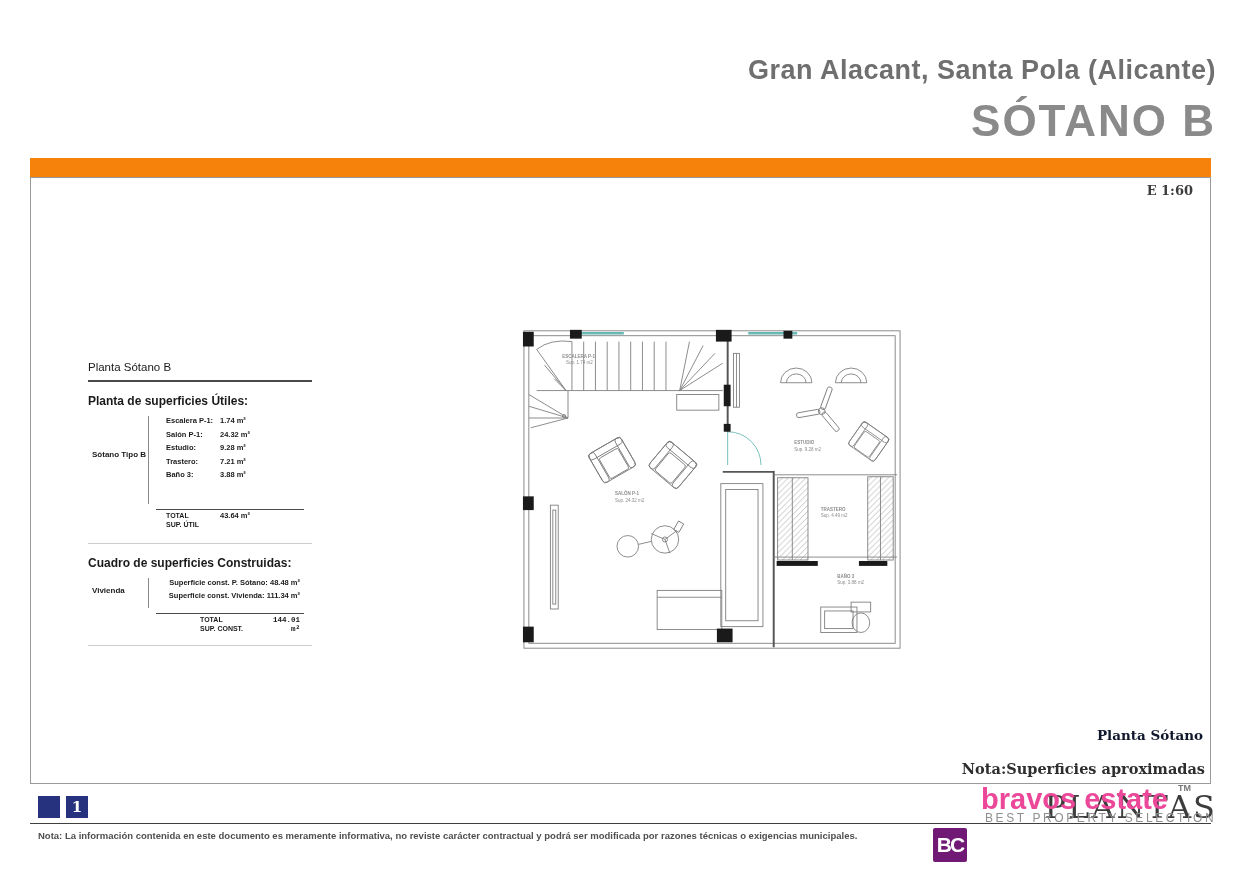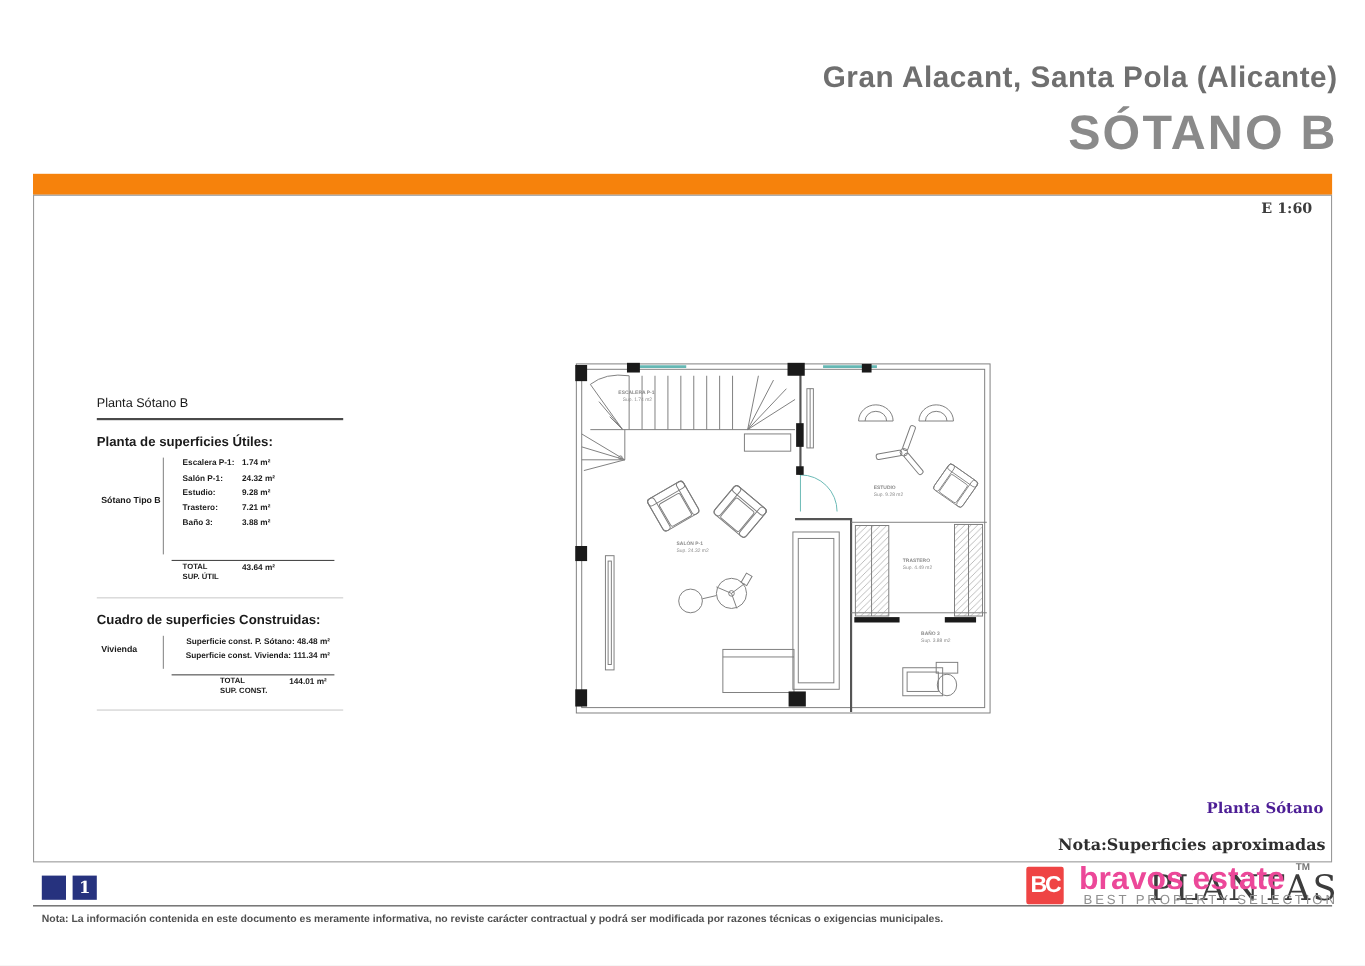--- a/index.html
+++ b/index.html
@@ -26,24 +26,24 @@
   .row .lb{width:54px;}
   .row .vl{width:48px;}
   .tot-rule{border:none;border-top:1px solid #4a4a4a;margin:3px 0 2px -10px;width:148px;}
   .tot{display:flex;font-size:7px;font-weight:bold;line-height:8.5px;margin-left:0;}
   .tot .tl{width:54px;}
   .tot .tv{font-size:7.5px;}
   .rows2{margin-left:78px;text-align:right;width:134px;}
   .row2{font-size:7.5px;font-weight:bold;line-height:13px;}
   .tot2{display:flex;font-size:7px;font-weight:bold;line-height:8.5px;width:134px;}
   .tot2 .tl{margin-left:34px;width:60px;text-align:left;}
-  .tot2 .tv{font-size:7.5px;text-align:center;flex:1;}
+  .tot2 .tv{font-size:7.5px;text-align:right;flex:1;font-family:Liberation Mono, monospace;}
   
   .plan-wrap{left:521px;top:324px;width:382px;height:331px;}
-  .caption{right:38px;top:727px;font-family:"DejaVu Serif",serif;font-weight:bold;font-size:13.5px;color:#4c1d95;}
+  .caption{right:38px;top:727px;font-family:"DejaVu Serif",serif;font-weight:bold;font-size:13.5px;color:#0f172a;}
   .note-right{right:36px;top:760px;font-family:"DejaVu Serif",serif;font-weight:bold;font-size:14.5px;color:#2e2e2e;}
   
   .sq{width:22px;height:22px;position:absolute;top:796px;}
   .sq .one{display:block;text-align:center;font-family:"DejaVu Serif",serif;font-weight:bold;
            color:#ffffff;font-size:15px;line-height:22px;}
   .foot-line{left:30px;top:823px;width:1181px;height:0;border-top:1px solid #3f3f3f;}
   .foot-note{left:38px;top:830px;font-size:9.5px;font-weight:bold;color:#4f4f4f;}
   .watermark{right:24px;top:788px;font-family:"DejaVu Serif",serif;font-size:32px;color:#3c3c3c;
              letter-spacing:2px;z-index:1;}
   .brand-box{left:933px;top:788px;width:34px;height:34px;border-radius:2px;z-index:3;
@@ -288,18 +288,18 @@
   <div class="abs note-right">Nota:Superficies aproximadas</div>
 
   <div class="abs sq" style="left:38px;background:#26327E;"></div>
   <div class="abs sq" style="left:66px;background:#26327E;">
     <span class="one">1</span>
   </div>
   <div class="abs foot-line"></div>
   <div class="abs foot-note">Nota: La información contenida en este documento es meramente informativa, no reviste carácter contractual y podrá ser modificada por razones técnicas o exigencias municipales.</div>
 
   <div class="abs watermark">PLANTAS</div>
-  <div class="abs brand-box" style="background:#ef4444;">BC</div>
+  <div class="abs brand-box" style="background:#701a75;margin-top:40px;">BC</div>
   <div class="abs brand-name">bravos estate</div>
   <div class="abs brand-tm">TM</div>
   <div class="abs brand-tag">BEST PROPERTY SELECTION</div>
 
 </div>
 
 </body></html>

